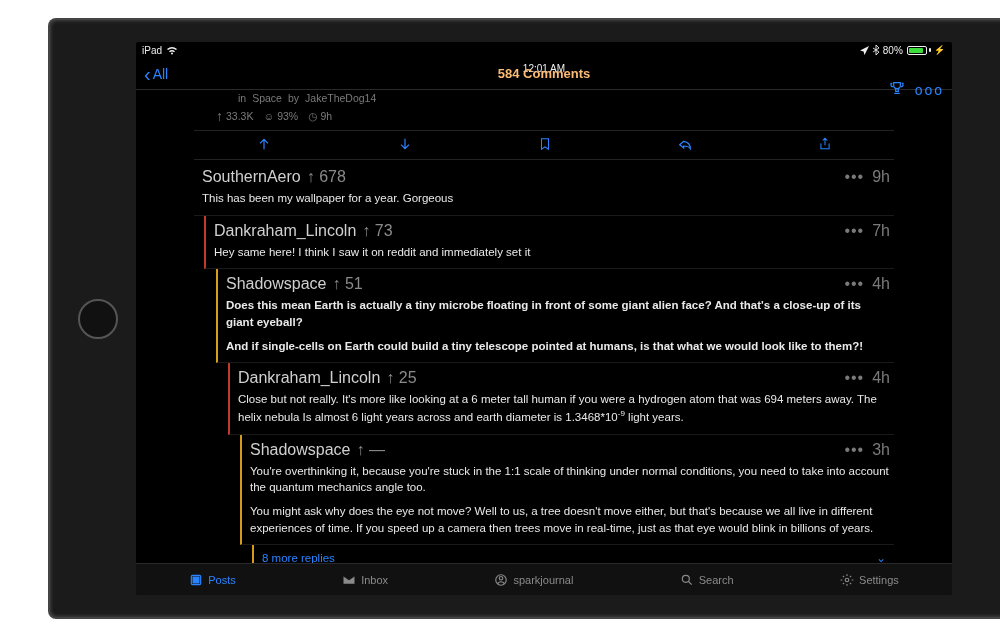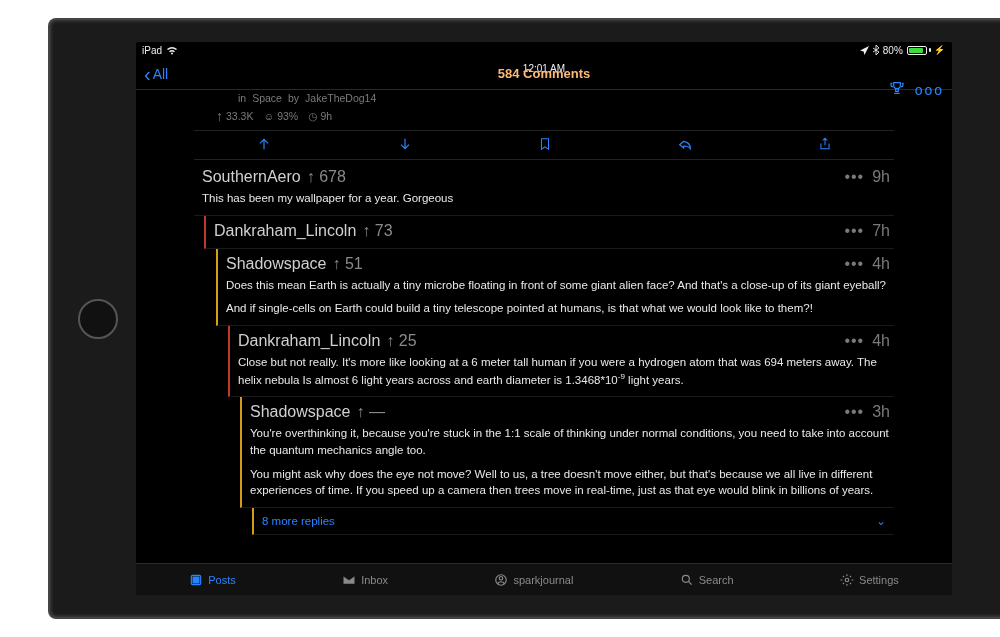--- a/index.html
+++ b/index.html
@@ -57,21 +57,21 @@
   .comment { position:relative; padding: 6px 4px 8px 8px; border-bottom:1px solid #1a1a1a;}
   .comment.d1 { margin-left:10px; border-left:2px solid #c0392b; }
   .comment.d2 { margin-left:22px; border-left:2px solid #d4a018; }
   .comment.d3 { margin-left:34px; border-left:2px solid #c0392b; }
   .comment.d4 { margin-left:46px; border-left:2px solid #d49a18; }
   .chead { display:flex; align-items:center; gap:6px; color:#8a8a8a; font-size:16px; }
   .chead .user { color:#d0d0d0; font-weight:500;}
   .ctrailer { margin-left:auto; display:flex; gap:8px; align-items:center; color:#7a7a7a;}
   .cmore { letter-spacing:1px;}
   .cbody { color:#e9e9e9; padding-top:4px; line-height:1.45; font-size:11.5px;}
-  .cbody.strong { font-weight:400; }
+  .cbody.strong { font-weight:700; }
   .cbody p { margin-bottom:7px;}
   .cbody p:last-child { margin-bottom:0;}
   sup { font-size: 0.7em; vertical-align: super; }
   .more-replies {
     margin-left:58px; border-left:2px solid #d49a18; padding:6px 8px;
     display:flex; justify-content:space-between; align-items:center; color:#2a84ff; font-size:11.5px;
     border-bottom:1px solid #1a1a1a;
   }
   
   .tabbar {
@@ -206,20 +206,23 @@
         </div>
         <div class="comment d1">
           <div class="chead">
             <span class="user">Dankraham_Lincoln</span>
             <span>↑ 73</span>
             <span class="ctrailer">
               <span class="cmore">•••</span>
               <span>7h</span>
             </span>
           </div>
+          <div class="cbody">
+            <p>Hey same here! I think I saw it on reddit and immediately set it</p>
+          </div>
         </div>
         <div class="comment d2">
           <div class="chead">
             <span class="user">Shadowspace</span>
             <span>↑ 51</span>
             <span class="ctrailer">
               <span class="cmore">•••</span>
               <span>4h</span>
             </span>
           </div>

